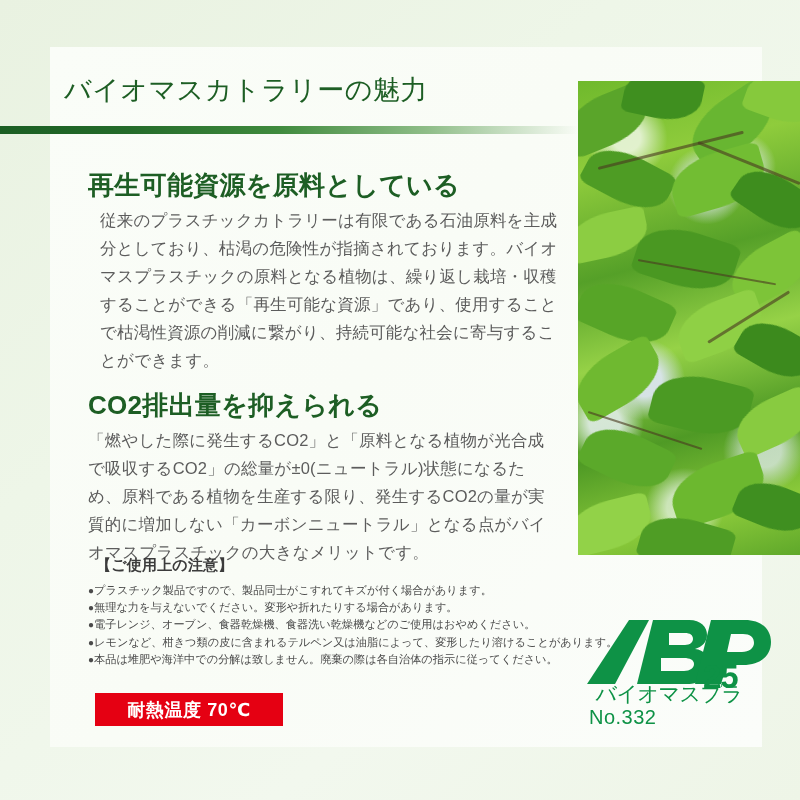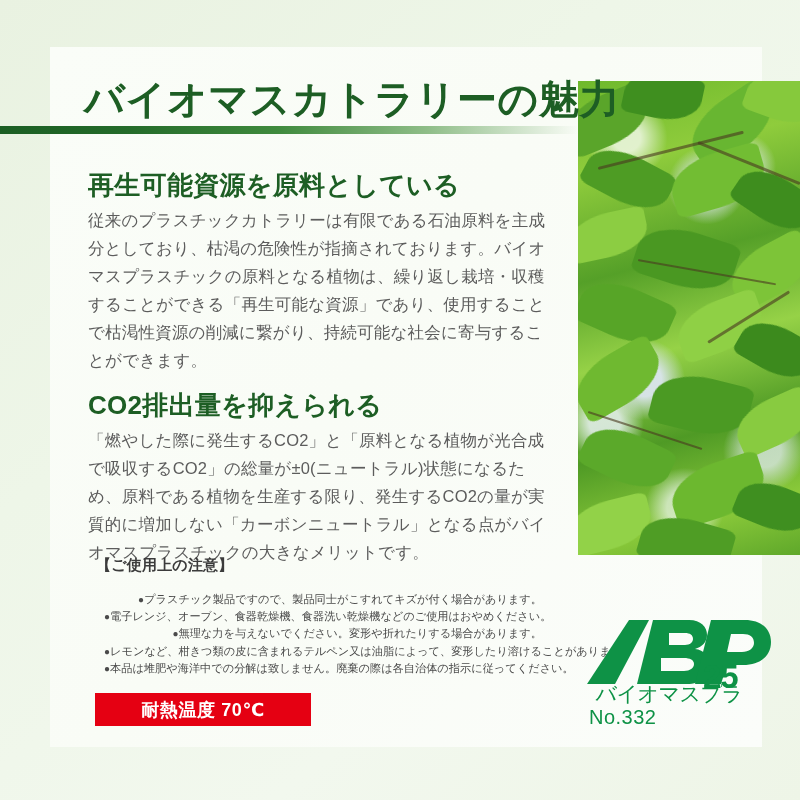--- a/index.html
+++ b/index.html
@@ -75,24 +75,24 @@
     left: 0;
     top: 126px;
     width: 578px;
     height: 8px;
     background: linear-gradient(90deg, #1b5e23 0%, #246b2a 22%, #3f8a3d 48%, #8fbd88 74%, rgba(250,253,248,0) 100%);
   }
 
   
   .main-title {
     position: absolute;
-    left: 84px;
+    left: 64px;
     top: 72px;
-    font-size: 40px;
-    font-weight: 700;
+    font-size: 27px;
+    font-weight: 400;
     letter-spacing: .5px;
     color: #1d5e24;
     white-space: nowrap;
   }
 
   .sec-head {
     position: absolute;
     left: 88px;
     font-size: 26px;
     font-weight: 700;
@@ -105,58 +105,57 @@
 
   .body-text {
     position: absolute;
     left: 88px;
     width: 470px;
     font-size: 16.5px;
     line-height: 28px;
     color: #5c5c5c;
     letter-spacing: .2px;
   }
-  .body-text.p1 { top: 206px; }
+  .body-text.p1 { top: 206px; margin-left: 12px; }
   .body-text.p2 { top: 426px; }
 
   
   .caution {
     position: absolute;
     left: 88px;
     top: 556px;
     width: 470px;
   }
   .caution-title {
     font-size: 15px;
     font-weight: 700;
     color: #3b3b3b;
     margin: 0 0 7px 8px;
     letter-spacing: .2px;
   }
   .caution-list {
     list-style: none;
-    margin: 16px;
+    margin: 0;
     padding: 0;
-    text-align: right;
   }
   .caution-list li {
     font-size: 11.2px;
     line-height: 16.2px;
     color: #4a4a4a;
     white-space: nowrap;
     letter-spacing: 0;
   }
   .caution-list li .dot { font-size: 10px; }
 
   
   .heat-badge {
     position: absolute;
     left: 95px;
     top: 693px;
-    width: 216px;
+    width: 188px;
     height: 33px;
     background: #e50012;
     color: #ffffff;
     font-size: 18px;
     font-weight: 700;
     display: flex;
     align-items: center;
     justify-content: center;
     letter-spacing: .6px;
   }
@@ -255,22 +254,22 @@
   <div class="sec-head h1">再生可能資源を原料としている</div>
   <div class="body-text p1">従来のプラスチックカトラリーは有限である石油原料を主成分としており、枯渇の危険性が指摘されております。バイオマスプラスチックの原料となる植物は、繰り返し栽培・収穫することができる「再生可能な資源」であり、使用することで枯渇性資源の削減に繋がり、持続可能な社会に寄与することができます。</div>
 
   <div class="sec-head h2">CO2排出量を抑えられる</div>
   <div class="body-text p2">「燃やした際に発生するCO2」と「原料となる植物が光合成で吸収するCO2」の総量が±0(ニュートラル)状態になるため、原料である植物を生産する限り、発生するCO2の量が実質的に増加しない「カーボンニュートラル」となる点がバイオマスプラスチックの大きなメリットです。</div>
 
   <div class="caution">
     <div class="caution-title">【ご使用上の注意】</div>
     <ul class="caution-list">
       <li><span class="dot">●</span><span>プラスチック製品ですので、製品同士がこすれてキズが付く場合があります。</span></li>
+      <li><span class="dot">●</span><span>無理な力を与えないでください。変形や折れたりする場合があります。</span></li>
       <li><span class="dot">●</span><span>電子レンジ、オーブン、食器乾燥機、食器洗い乾燥機などのご使用はおやめください。</span></li>
-      <li><span class="dot">●</span><span>無理な力を与えないでください。変形や折れたりする場合があります。</span></li>
       <li><span class="dot">●</span><span>レモンなど、柑きつ類の皮に含まれるテルペン又は油脂によって、変形したり溶けることがあります。</span></li>
       <li><span class="dot">●</span><span>本品は堆肥や海洋中での分解は致しません。廃棄の際は各自治体の指示に従ってください。</span></li>
     </ul>
   </div>
 
   <div class="heat-badge">耐熱温度 70℃</div>
 
   <div class="logo">
     <svg class="logo-mark" viewBox="0 0 190 70" aria-hidden="true">
 

